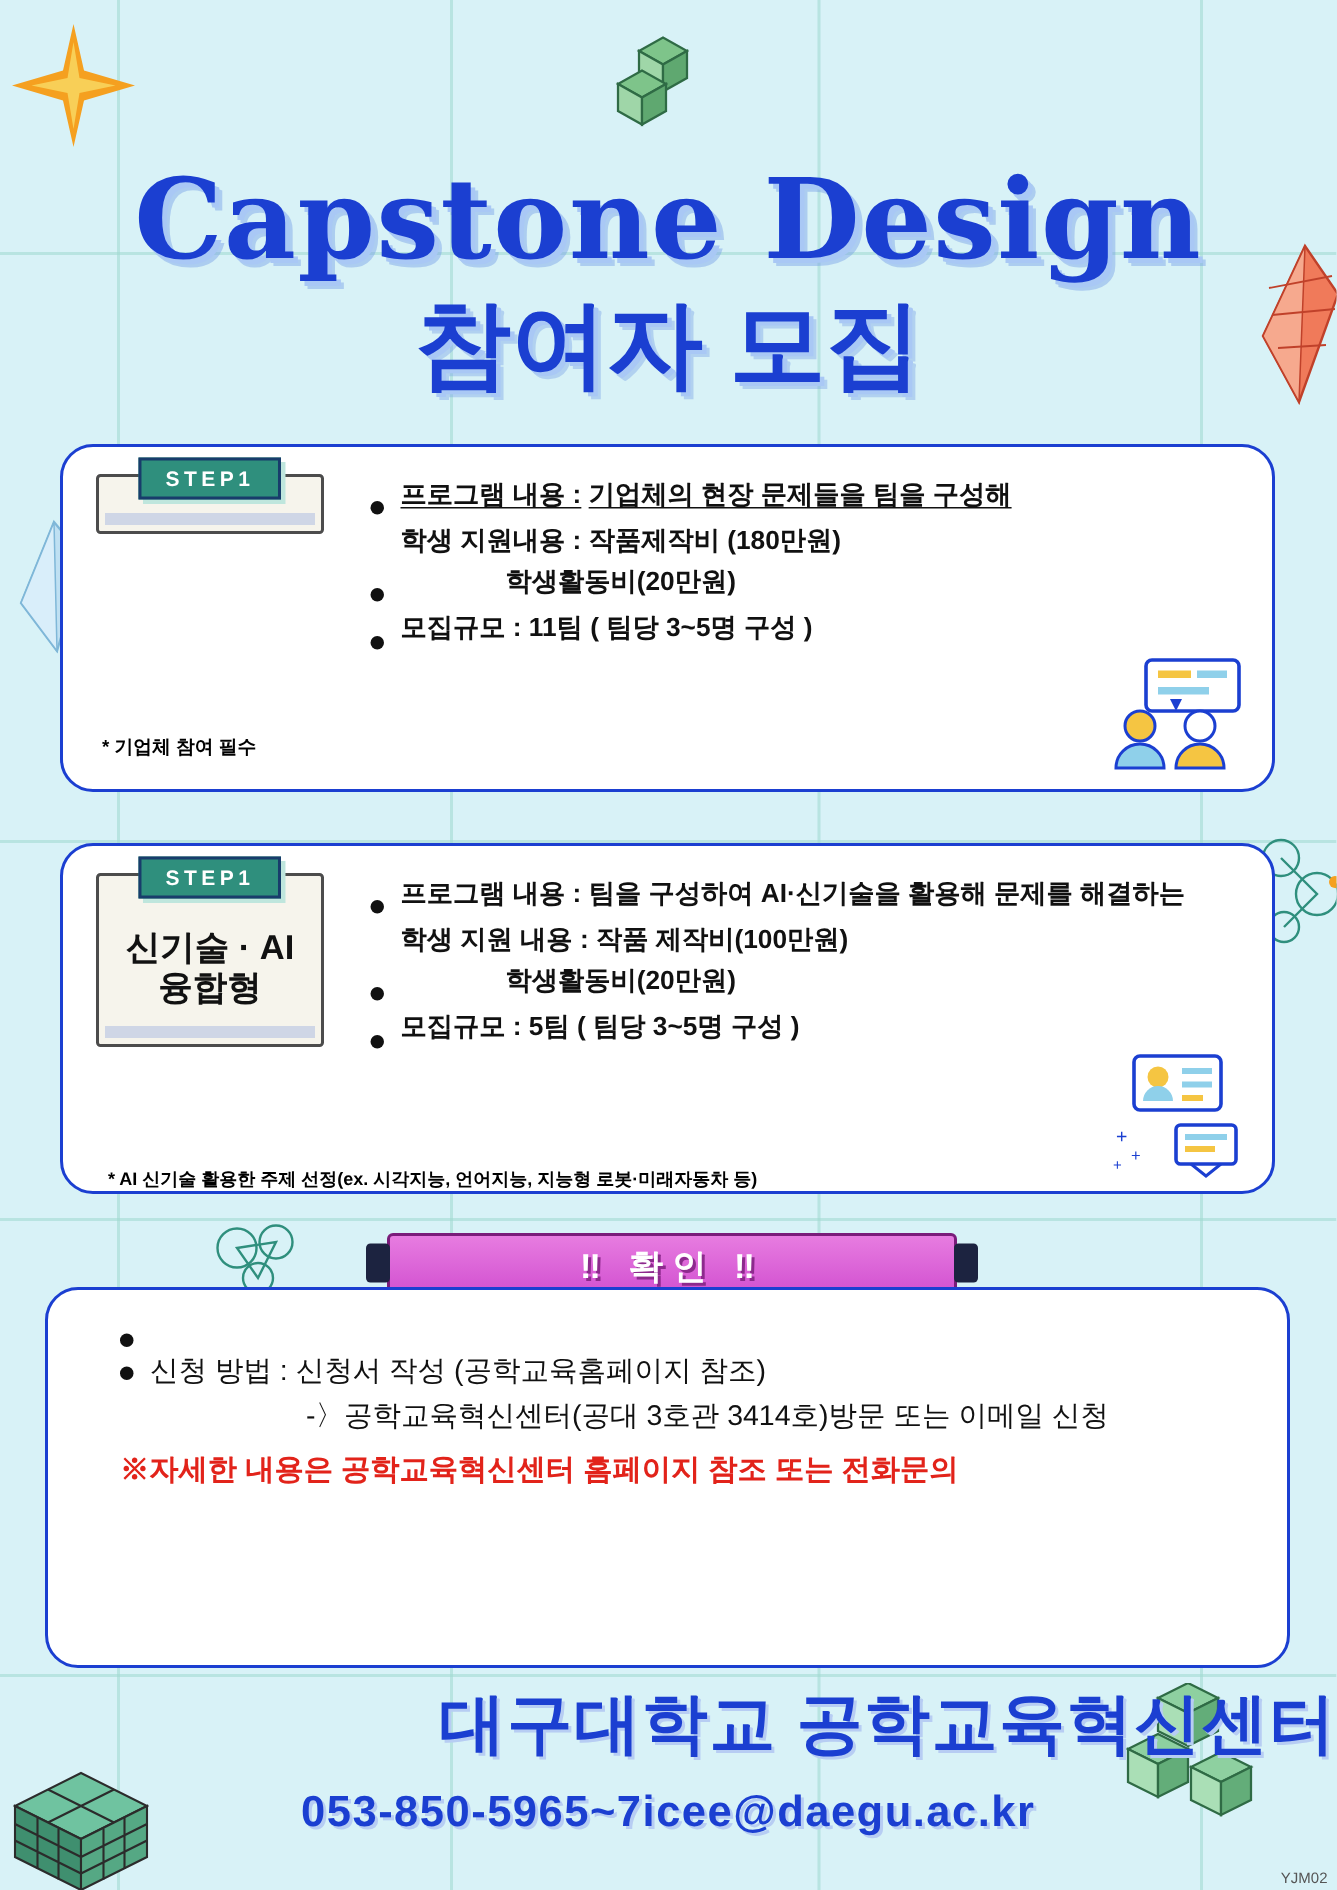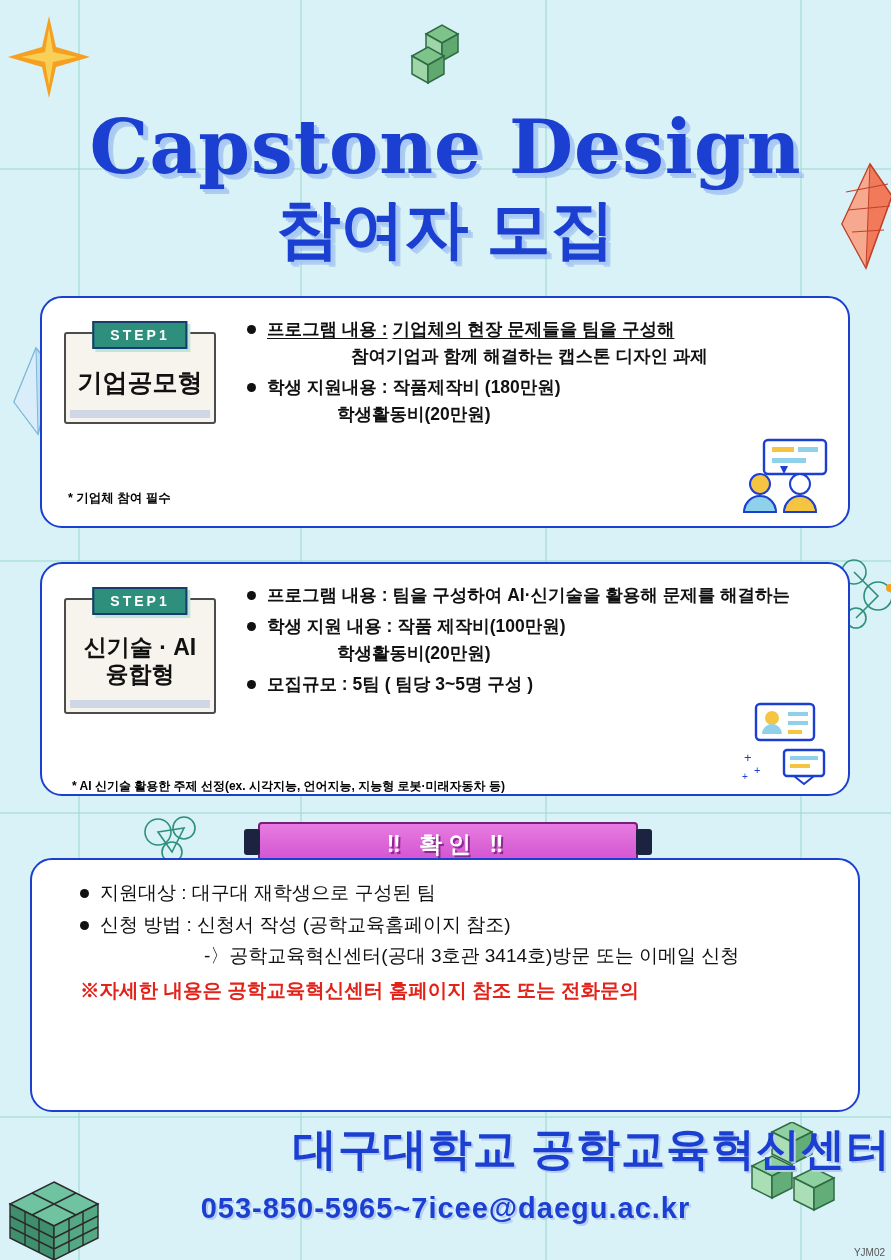--- a/index.html
+++ b/index.html
@@ -37,21 +37,21 @@
   
   .card{
     position:absolute;background:#ffffff;border:2px solid #1b3fd1;
     border-radius:22px;box-sizing:border-box;
   }
   #card1{left:40px;top:296px;width:810px;height:232px;}
   #card2{left:40px;top:562px;width:810px;height:234px;}
   #card3{left:30px;top:858px;width:830px;height:254px;}
 
   
-  .stepbox{position:absolute;left:22px;top:18px;width:152px;margin-top:16px;}
+  .stepbox{position:absolute;left:22px;top:18px;width:152px;}
   .stepbox .book{
     background:#f6f4ec;border:2px solid #4c4c4c;border-radius:3px;
     padding:26px 4px 10px;text-align:center;position:relative;
   }
   .stepbox .book:after{
     content:"";position:absolute;left:4px;right:4px;bottom:4px;height:8px;
     background:#cfd6e6;
   }
   .step-pill{
     position:absolute;left:50%;transform:translateX(-50%);top:-13px;
@@ -63,21 +63,21 @@
     font-size:25px;font-weight:bold;color:#111;line-height:1.18;
     padding:8px 0 14px;
   }
   .step-name.two{font-size:23px;}
   .step-note{
     position:absolute;font-size:12.5px;color:#000000;font-weight:bold;margin-top:16px;
   }
 
   
   .blist{position:absolute;left:205px;top:18px;right:14px;}
-  .bitem{display:flex;align-items:flex-start;margin-bottom:4px;}
+  .bitem{display:flex;align-items:flex-end;margin-bottom:4px;}
   .dot{
     flex:0 0 auto;width:9px;height:9px;border-radius:50%;
     background:#111;margin:9px 11px 0 0;
   }
   .btxt{font-size:17.5px;font-weight:bold;color:#111;line-height:1.55;}
   .u{text-decoration:underline;text-underline-offset:3px;}
   .ind{display:block;padding-left:84px;}
   .ind2{display:block;padding-left:70px;}
 
   
@@ -218,40 +218,45 @@
 </svg>
 
 <div class="title-en">Capstone Design</div>
 <div class="title-kr">참여자 모집</div>
 
 <div class="card" id="card1">
 
   <div class="stepbox">
     <div class="book">
       <div class="step-pill">STEP1</div>
-      <div class="step-name">기업공모형</div>
     </div>
   </div>
   <div class="step-note" style="left:26px;top:176px">* 기업체 참여 필수</div>
 
   <div class="blist">
     <div class="bitem">
       <span class="dot"></span>
       <div class="btxt">
         <span class="u">프로그램 내용 :</span>
         <span class="u">기업체의 현장 문제들을 팀을 구성해</span>
-        <span class="ind">참여기업과 함께 해결하는 캡스톤 디자인 과제</span>
       </div>
     </div>
     <div class="bitem">
       <span class="dot"></span>
       <div class="btxt">
         <span>학생 지원내용 :</span>
         <span>작품제작비 (180만원)</span>
         <span class="ind2">학생활동비(20만원)</span>
+      </div>
+    </div>
+    <div class="bitem">
+      <span class="dot"></span>
+      <div class="btxt">
+        <span>모집규모 :</span>
+        <span>11팀 ( 팀당 3~5명 구성 )</span>
       </div>
     </div>
   </div>
 
   <svg class="deco" style="right:14px;bottom:10px" width="100" height="80" viewBox="0 0 100 80">
     <rect x="30" y="4" width="62" height="34" rx="4" fill="#fff" stroke="#1b3fd1" stroke-width="2.4"></rect>
     <rect x="38" y="11" width="22" height="5" fill="#f5c542"></rect>
     <rect x="64" y="11" width="20" height="5" fill="#8fd0ea"></rect>
     <rect x="38" y="22" width="34" height="5" fill="#8fd0ea"></rect>
     <circle cx="26" cy="48" r="10" fill="#f5c542" stroke="#1b3fd1" stroke-width="2"></circle>
@@ -314,23 +319,20 @@
     <text x="4" y="80" font-size="10" fill="#1b3fd1">+</text>
   </svg>
 </div>
 
 <div id="confirm-banner">‼ 확인 ‼</div>
 
 <div class="card" id="card3">
   <div class="c3list">
     <div class="c3item">
       <span class="dot" style="margin-top:11px"></span>
-      <div class="c3txt">
-        <span>지원대상 : 대구대 재학생으로 구성된 팀</span>
-      </div>
     </div>
     <div class="c3item">
       <span class="dot" style="margin-top:11px"></span>
       <div class="c3txt">
         <span>신청 방법 : 신청서 작성 (공학교육홈페이지 참조)</span>
         <span class="c3ind-b">-〉공학교육혁신센터(공대 3호관 3414호)방문 또는 이메일 신청</span>
       </div>
     </div>
     <div class="warn" style="margin-top:4px">※자세한 내용은 공학교육혁신센터 홈페이지 참조 또는 전화문의</div>
   </div>

